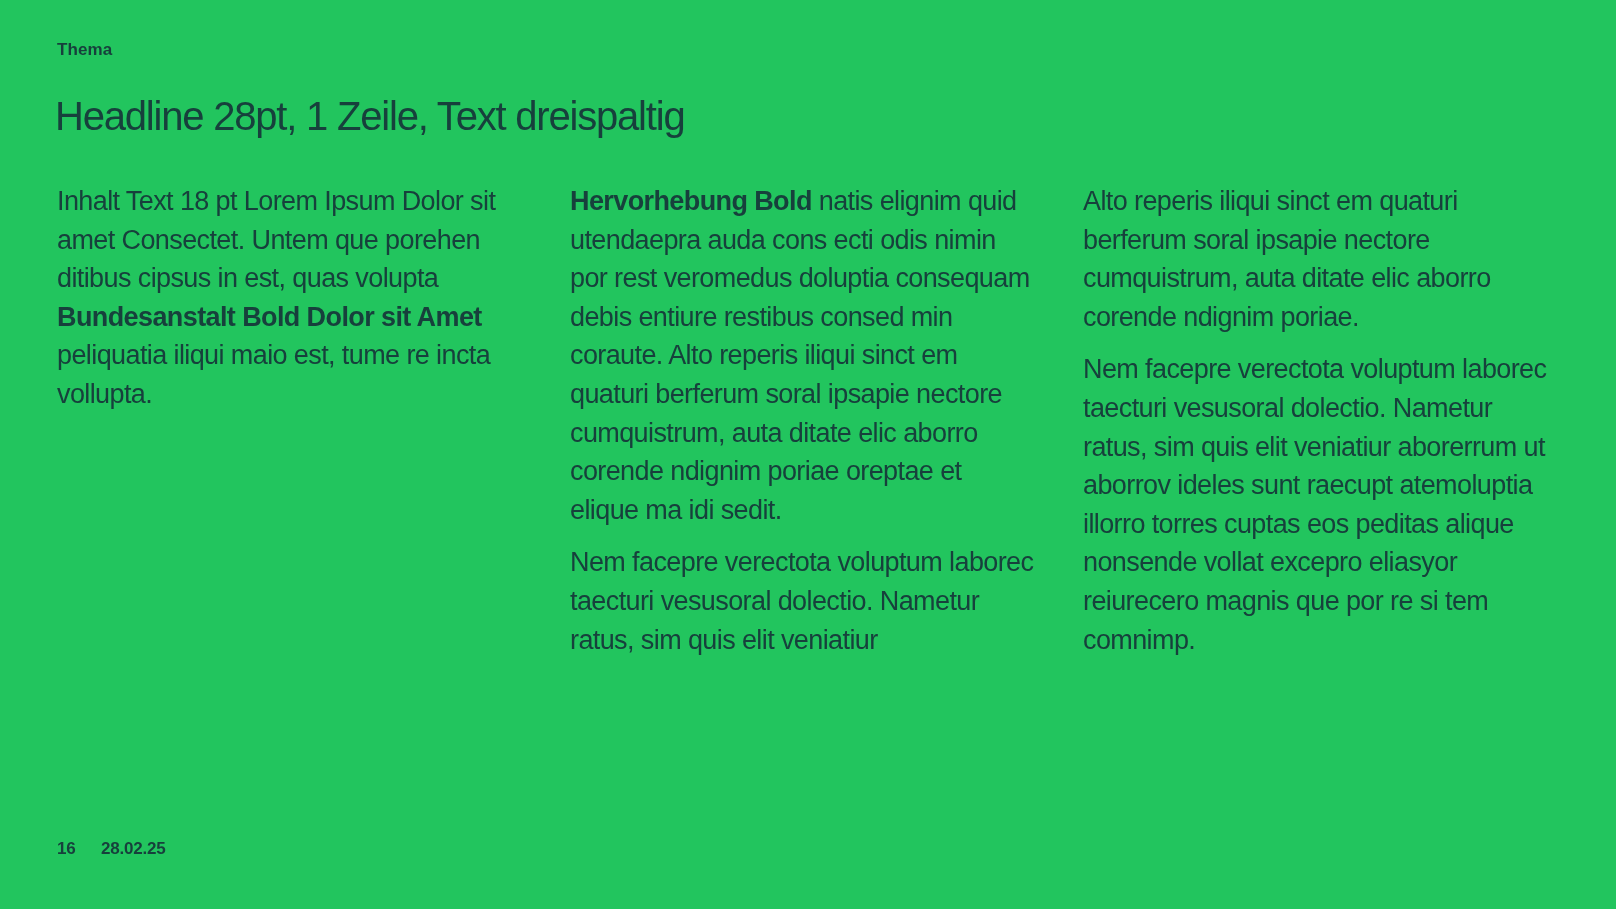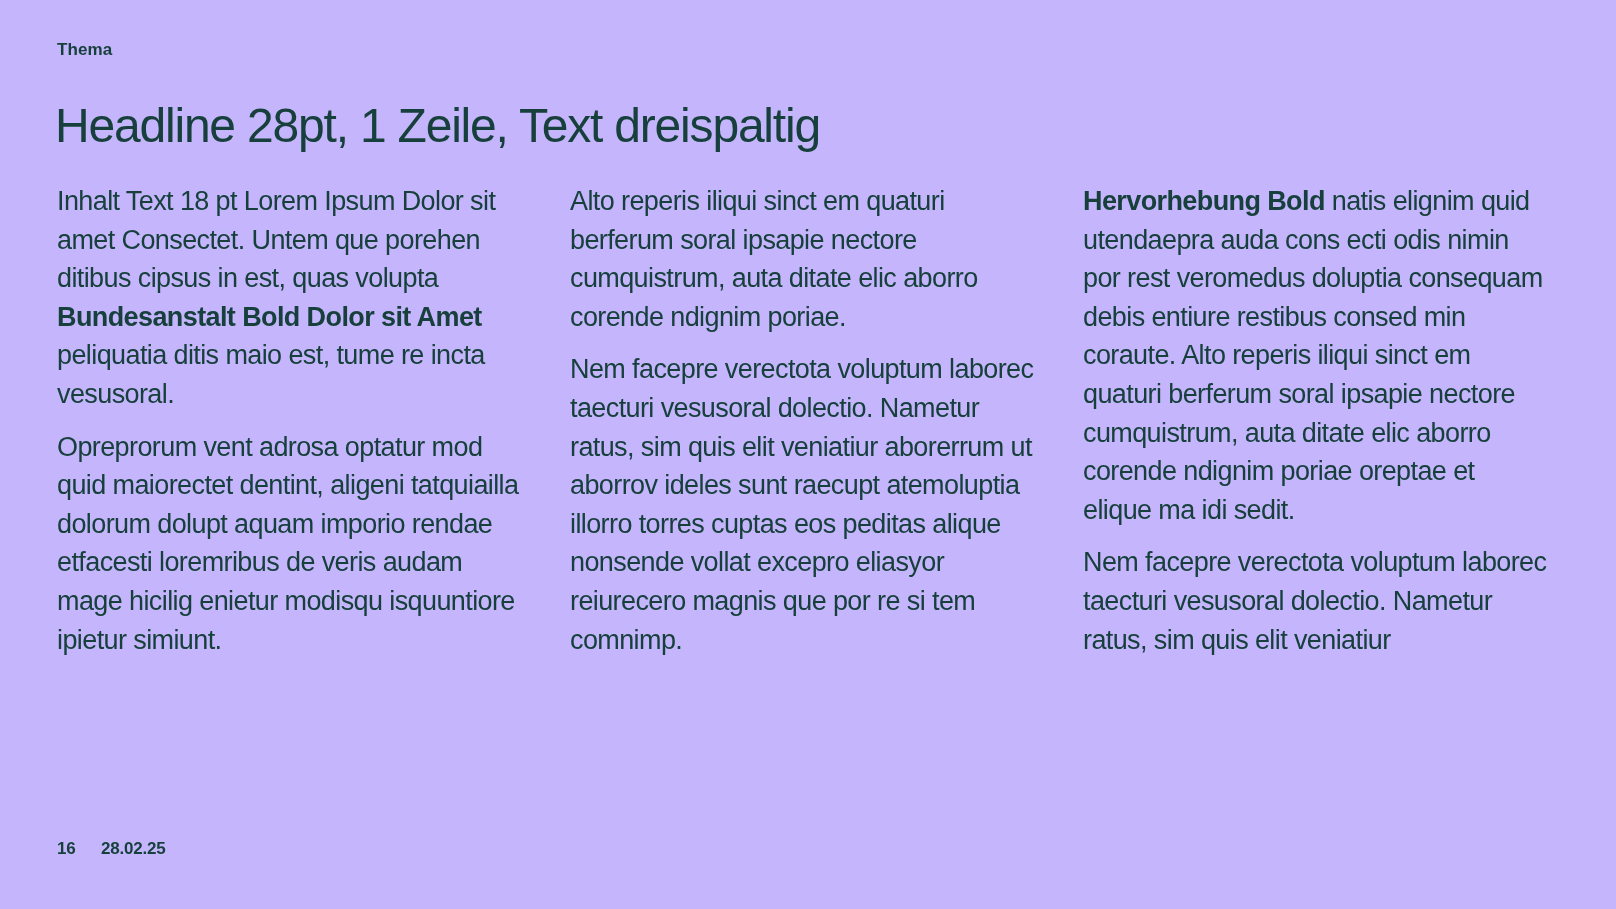--- a/index.html
+++ b/index.html
@@ -11,35 +11,35 @@
     height: 909px;
     background: #ffffff;
     font-family: "Liberation Sans", "DejaVu Sans", sans-serif;
     color: #17403c;
     overflow: hidden;
     position: relative;
   }
   .slide {
     position: absolute;
     inset: 0;
-    background: #c4b5fd;
+    background: #22c55e;
   }
   .kicker {
     position: absolute;
     left: 57px;
     top: 40px;
     font-size: 17px;
     font-weight: 600;
     letter-spacing: 0.1px;
   }
   .headline {
     position: absolute;
     left: 55px;
     top: 64px;
-    font-size: 48px;
+    font-size: 40px;
     font-weight: 400;
     letter-spacing: -1.2px;
     line-height: 1.25;
     white-space: nowrap;
   }
   .columns {
     position: absolute;
     left: 57px;
     top: 182px;
     width: 1492px;
@@ -86,32 +86,31 @@
 
 <div class="slide">
 
   <div class="kicker">Thema</div>
 
   <h1 class="headline">Headline 28pt, 1 Zeile, Text dreispaltig</h1>
 
   <div class="columns">
 
     <div class="col">
-      <p><span>Inhalt Text 18 pt Lorem Ipsum Dolor sit amet Consectet. Untem que porehen ditibus cipsus in est, quas volupta </span><span class="bold">Bundesanstalt Bold Dolor sit Amet</span><span> peliquatia ditis maio est, tume re incta vesusoral.</span></p>
-      <p><span></span><span class="bold"></span><span>Opreprorum vent adrosa optatur mod quid maiorectet dentint, aligeni tatquiailla dolorum dolupt aquam imporio rendae etfacesti loremribus de veris audam mage hicilig enietur modisqu isquuntiore ipietur simiunt.</span></p>
+      <p><span>Inhalt Text 18 pt Lorem Ipsum Dolor sit amet Consectet. Untem que porehen ditibus cipsus in est, quas volupta </span><span class="bold">Bundesanstalt Bold Dolor sit Amet</span><span> peliquatia iliqui maio est, tume re incta vollupta.</span></p>
+    </div>
+
+    <div class="col">
+      <p><span></span><span class="bold">Hervorhebung Bold</span><span> natis elignim quid utendaepra auda cons ecti odis nimin por rest veromedus doluptia consequam debis entiure restibus consed min coraute. Alto reperis iliqui sinct em quaturi berferum soral ipsapie nectore cumquistrum, auta ditate elic aborro corende ndignim poriae oreptae et elique ma idi sedit.</span></p>
+      <p><span></span><span class="bold"></span><span>Nem facepre verectota voluptum laborec taecturi vesusoral dolectio. Nametur ratus, sim quis elit veniatiur</span></p>
     </div>
 
     <div class="col">
       <p><span></span><span class="bold"></span><span>Alto reperis iliqui sinct em quaturi berferum soral ipsapie nectore cumquistrum, auta ditate elic aborro corende ndignim poriae.</span></p>
       <p><span></span><span class="bold"></span><span>Nem facepre verectota voluptum laborec taecturi vesusoral dolectio. Nametur ratus, sim quis elit veniatiur aborerrum ut aborrov ideles sunt raecupt atemoluptia illorro torres cuptas eos peditas alique nonsende vollat excepro eliasyor reiurecero magnis que por re si tem comnimp.</span></p>
-    </div>
-
-    <div class="col">
-      <p><span></span><span class="bold">Hervorhebung Bold</span><span> natis elignim quid utendaepra auda cons ecti odis nimin por rest veromedus doluptia consequam debis entiure restibus consed min coraute. Alto reperis iliqui sinct em quaturi berferum soral ipsapie nectore cumquistrum, auta ditate elic aborro corende ndignim poriae oreptae et elique ma idi sedit.</span></p>
-      <p><span></span><span class="bold"></span><span>Nem facepre verectota voluptum laborec taecturi vesusoral dolectio. Nametur ratus, sim quis elit veniatiur</span></p>
     </div>
 
   </div>
 
   <div class="footer">
     <span class="page-number">16</span>
     <span class="date">28.02.25</span>
   </div>
 
 </div>

